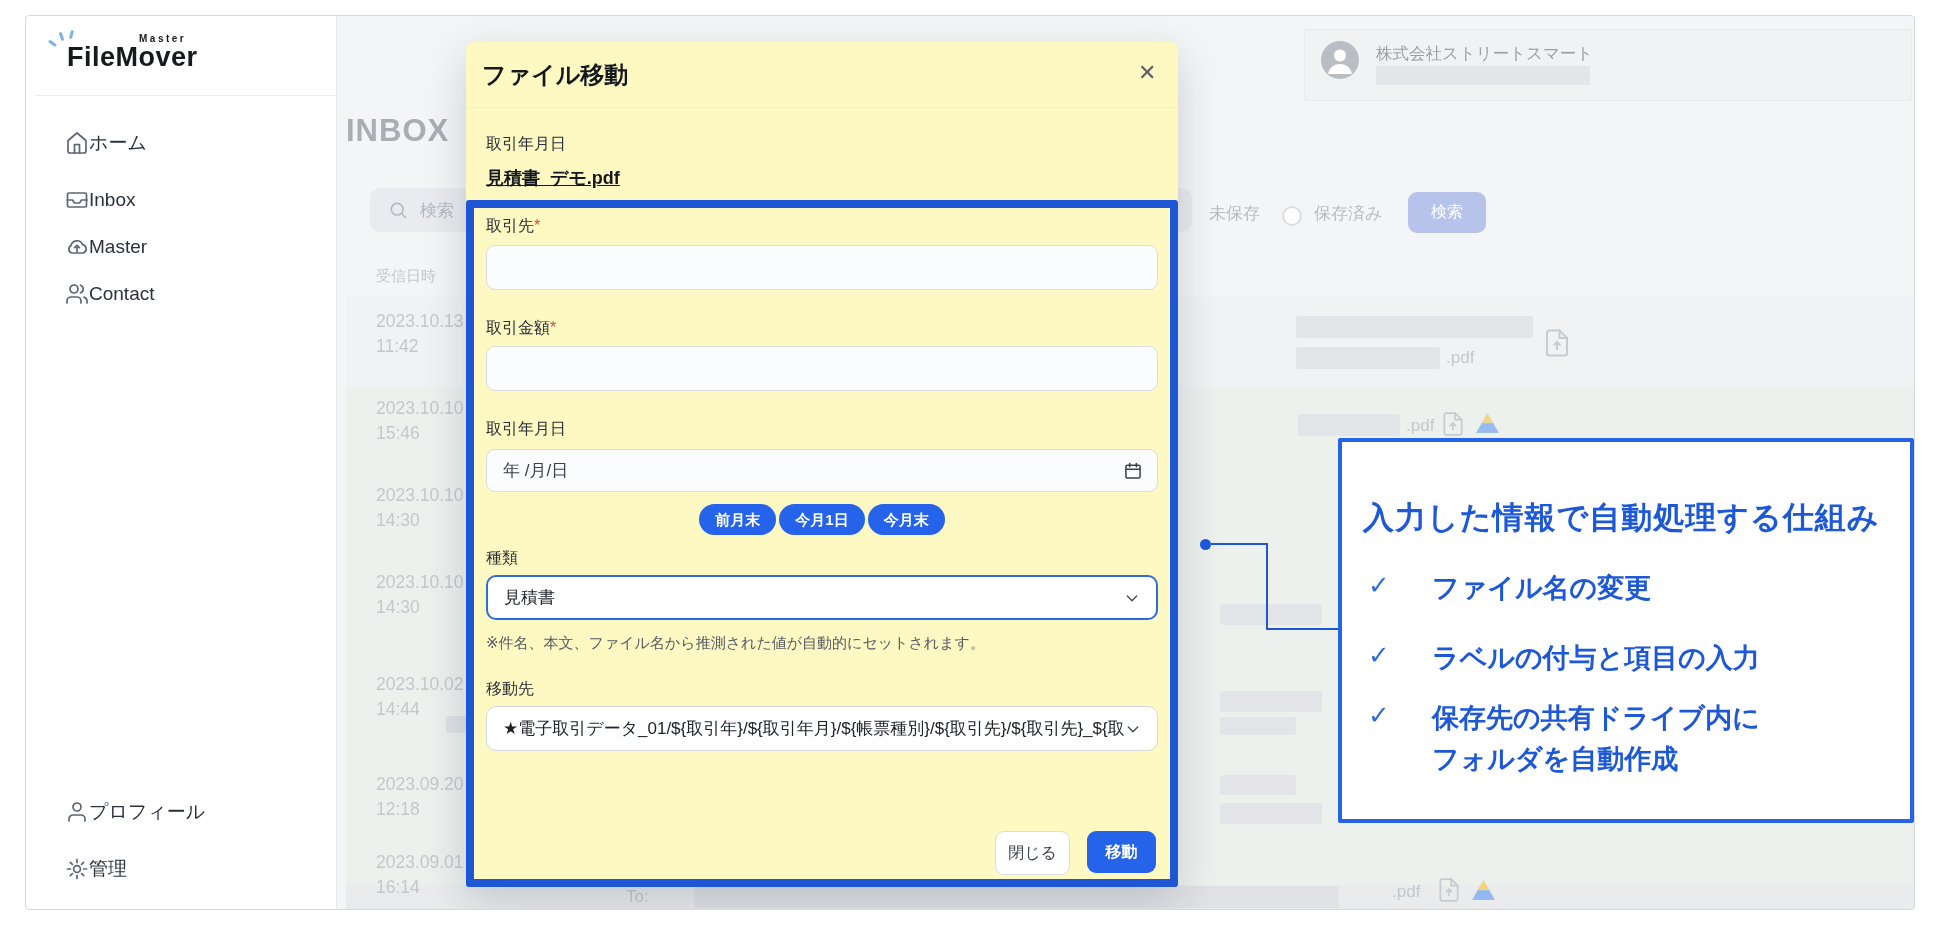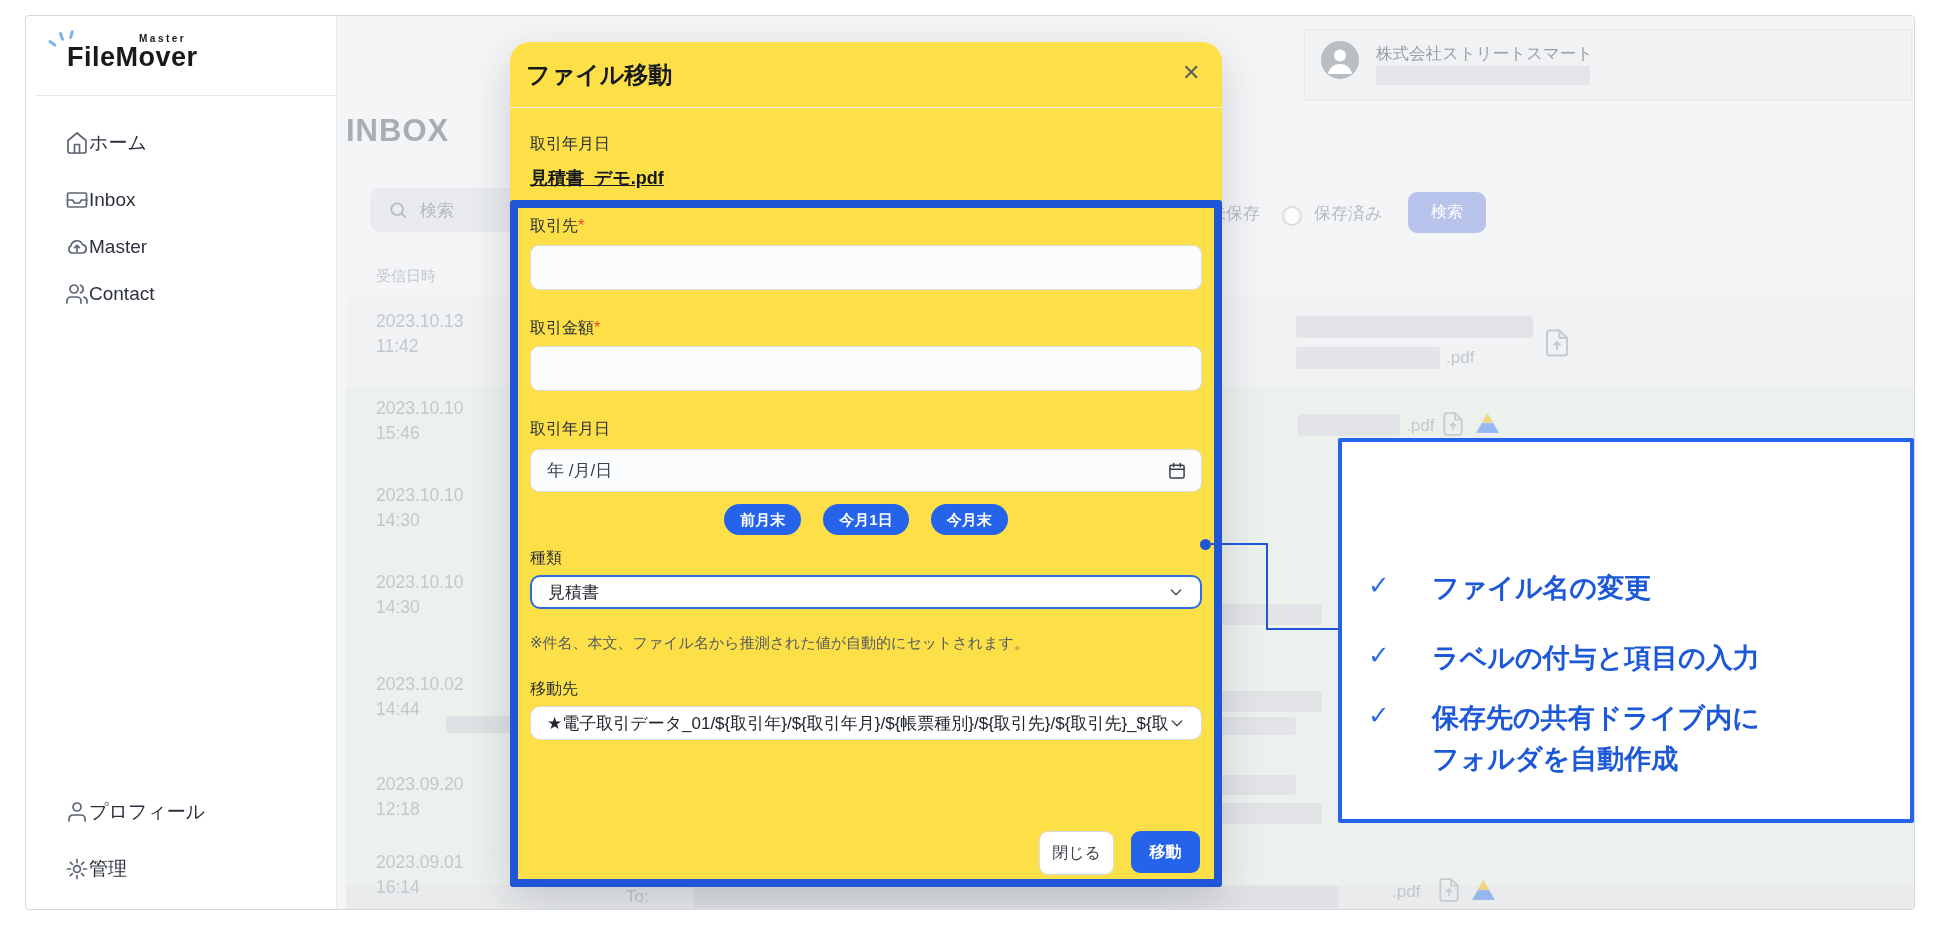--- a/index.html
+++ b/index.html
@@ -29,34 +29,34 @@
   .filtertxt{position:absolute;font-size:17px;color:#b6bcc3;z-index:2}
   #radio-saved{position:absolute;left:1256px;top:190px;width:20px;height:20px;border:2px solid #d9dce0;border-radius:50%;background:#fdfdfd;box-sizing:border-box;z-index:2}
   #searchbtn{position:absolute;left:1382px;top:176px;width:78px;height:41px;background:#b7c3eb;border-radius:9px;color:#fff;font-size:16px;display:flex;align-items:center;justify-content:center;z-index:2;cursor:pointer}
   #colheader{position:absolute;left:350px;top:251px;font-size:15px;color:#c2c7cd;z-index:2}
   
   #acctcard{position:absolute;left:1278px;top:13px;width:608px;height:72px;background:#f1f2f4;border:1px solid #e7e9eb;border-radius:2px;box-sizing:border-box;z-index:2}
   #avatar{position:absolute;left:1295px;top:25px;width:38px;height:38px;border-radius:50%;background:#b9bec5;z-index:3;overflow:hidden}
   #company{position:absolute;left:1350px;top:27px;font-size:16.5px;color:#9aa1a9;z-index:3}
   #companybar{position:absolute;left:1350px;top:50px;width:214px;height:19px;background:#e3e5e8;z-index:3}
   
-  #modal{position:absolute;left:484px;top:26px;width:712px;height:845px;background:#fde047;border-radius:20px;box-shadow:0 14px 44px rgba(25,35,60,.18);z-index:5}
+  #modal{position:absolute;left:440px;top:26px;width:712px;height:845px;background:#fef9c3;border-radius:8px;box-shadow:0 14px 44px rgba(25,35,60,.18);z-index:5}
   #modalheader{position:absolute;left:0;top:0;width:712px;height:65px;border-bottom:1px solid #ececee}
   #modaltitle{position:absolute;left:16px;top:17px;font-size:24px;font-weight:bold;color:#15181d}
   #modalclose{position:absolute;left:672px;top:18px;font-size:22px;color:#5b6068;cursor:pointer}
   .mlbl{position:absolute;left:20px;font-size:16px;color:#2a2f36}
   .req{color:#e0443a}
   #filelink{position:absolute;left:20px;top:124px;font-size:18px;font-weight:700;color:#14171c;text-decoration:underline;cursor:pointer}
   #bluebox{position:absolute;left:0;top:158px;width:712px;height:687px;border:8px solid #1e56d6;border-radius:3px;box-sizing:border-box;z-index:1}
   .inp{position:absolute;left:20px;width:672px;height:45px;background:#fbfcfd;border:1px solid #d9dce0;border-radius:9px;box-sizing:border-box;font-size:17px;padding:0 14px;color:#333;z-index:2}
   #dateinput{position:absolute;left:20px;top:407px;width:672px;height:43px;background:#fbfcfd;border:1px solid #d9dce0;border-radius:9px;box-sizing:border-box;display:flex;align-items:center;padding:0 14px 0 16px;font-size:17px;color:#374151;z-index:2;cursor:text}
   #dateinput svg{margin-left:auto;width:20px;height:20px;stroke:#374049;fill:none;stroke-width:1.8;stroke-linecap:round}
-  #chiprow{position:absolute;left:20px;top:462px;width:672px;display:flex;justify-content:center;gap:22px;z-index:2}
+  #chiprow{position:absolute;left:20px;top:462px;width:672px;display:flex;justify-content:center;gap:3px;z-index:2}
   .chip{background:#2563eb;color:#fff;font-size:15px;font-weight:bold;border-radius:17px;padding:8px 16px;line-height:1;cursor:pointer}
-  .selectbox{position:absolute;left:20px;width:672px;height:34px;border-radius:10px;background:#fff;box-sizing:border-box;display:flex;align-items:center;padding:8px 16px;font-size:17px;color:#20252c;z-index:2;cursor:pointer}
+  .selectbox{position:absolute;left:20px;width:672px;height:45px;border-radius:10px;background:#fff;box-sizing:border-box;display:flex;align-items:center;padding:8px 16px;font-size:17px;color:#20252c;z-index:2;cursor:pointer}
   .selectbox svg{margin-left:auto;flex:none;width:16px;height:16px;stroke:#49505a;fill:none;stroke-width:2.2;stroke-linecap:round;stroke-linejoin:round}
   .selecttext{white-space:nowrap;overflow:hidden;flex:0 1 auto}
   #typeselect{top:533px;border:2px solid #2f6be0}
   #destselect{top:664px;border:1px solid #d5d8dc}
   #fieldnote{position:absolute;left:20px;top:592px;font-size:15px;color:#555b63;z-index:2}
   #btn-close{position:absolute;left:529px;top:789px;width:73px;height:42px;border:1px solid #d9dce0;border-radius:9px;background:#fff;color:#3a414b;font-size:16px;display:flex;align-items:center;justify-content:center;z-index:2;cursor:pointer}
   #btn-move{position:absolute;left:621px;top:789px;width:69px;height:42px;border-radius:9px;background:#2563eb;color:#fff;font-size:16px;font-weight:bold;display:flex;align-items:center;justify-content:center;z-index:2;cursor:pointer}
   
   .connline{position:absolute;background:#1e56d6;z-index:6}
   #conndot{position:absolute;left:1174px;top:523px;width:11px;height:11px;border-radius:50%;background:#1e56d6;z-index:6}
@@ -278,20 +278,21 @@
     <div id="btn-close">閉じる</div>
     <div id="btn-move">移動</div>
   </div>
 
   <div id="conndot"></div>
   <div class="connline" style="left:1185px;top:527px;width:57px;height:2px"></div>
   <div class="connline" style="left:1240px;top:527px;width:2px;height:87px"></div>
   <div class="connline" style="left:1240px;top:612px;width:72px;height:2px"></div>
 
   <div id="callout">
+    <div id="callouttitle">入力した情報で自動処理する仕組み</div>
     <span class="checkmark" style="top:128px">✓</span>
     <span class="checkitem" style="top:126px">ファイル名の変更</span>
     <span class="checkmark" style="top:198px">✓</span>
     <span class="checkitem" style="top:196px">ラベルの付与と項目の入力</span>
     <span class="checkmark" style="top:258px">✓</span>
     <span class="checkitem" style="top:256px"><span>保存先の共有ドライブ内に</span><br><span>フォルダを自動作成</span></span>
   </div>
 
 </div>
 

